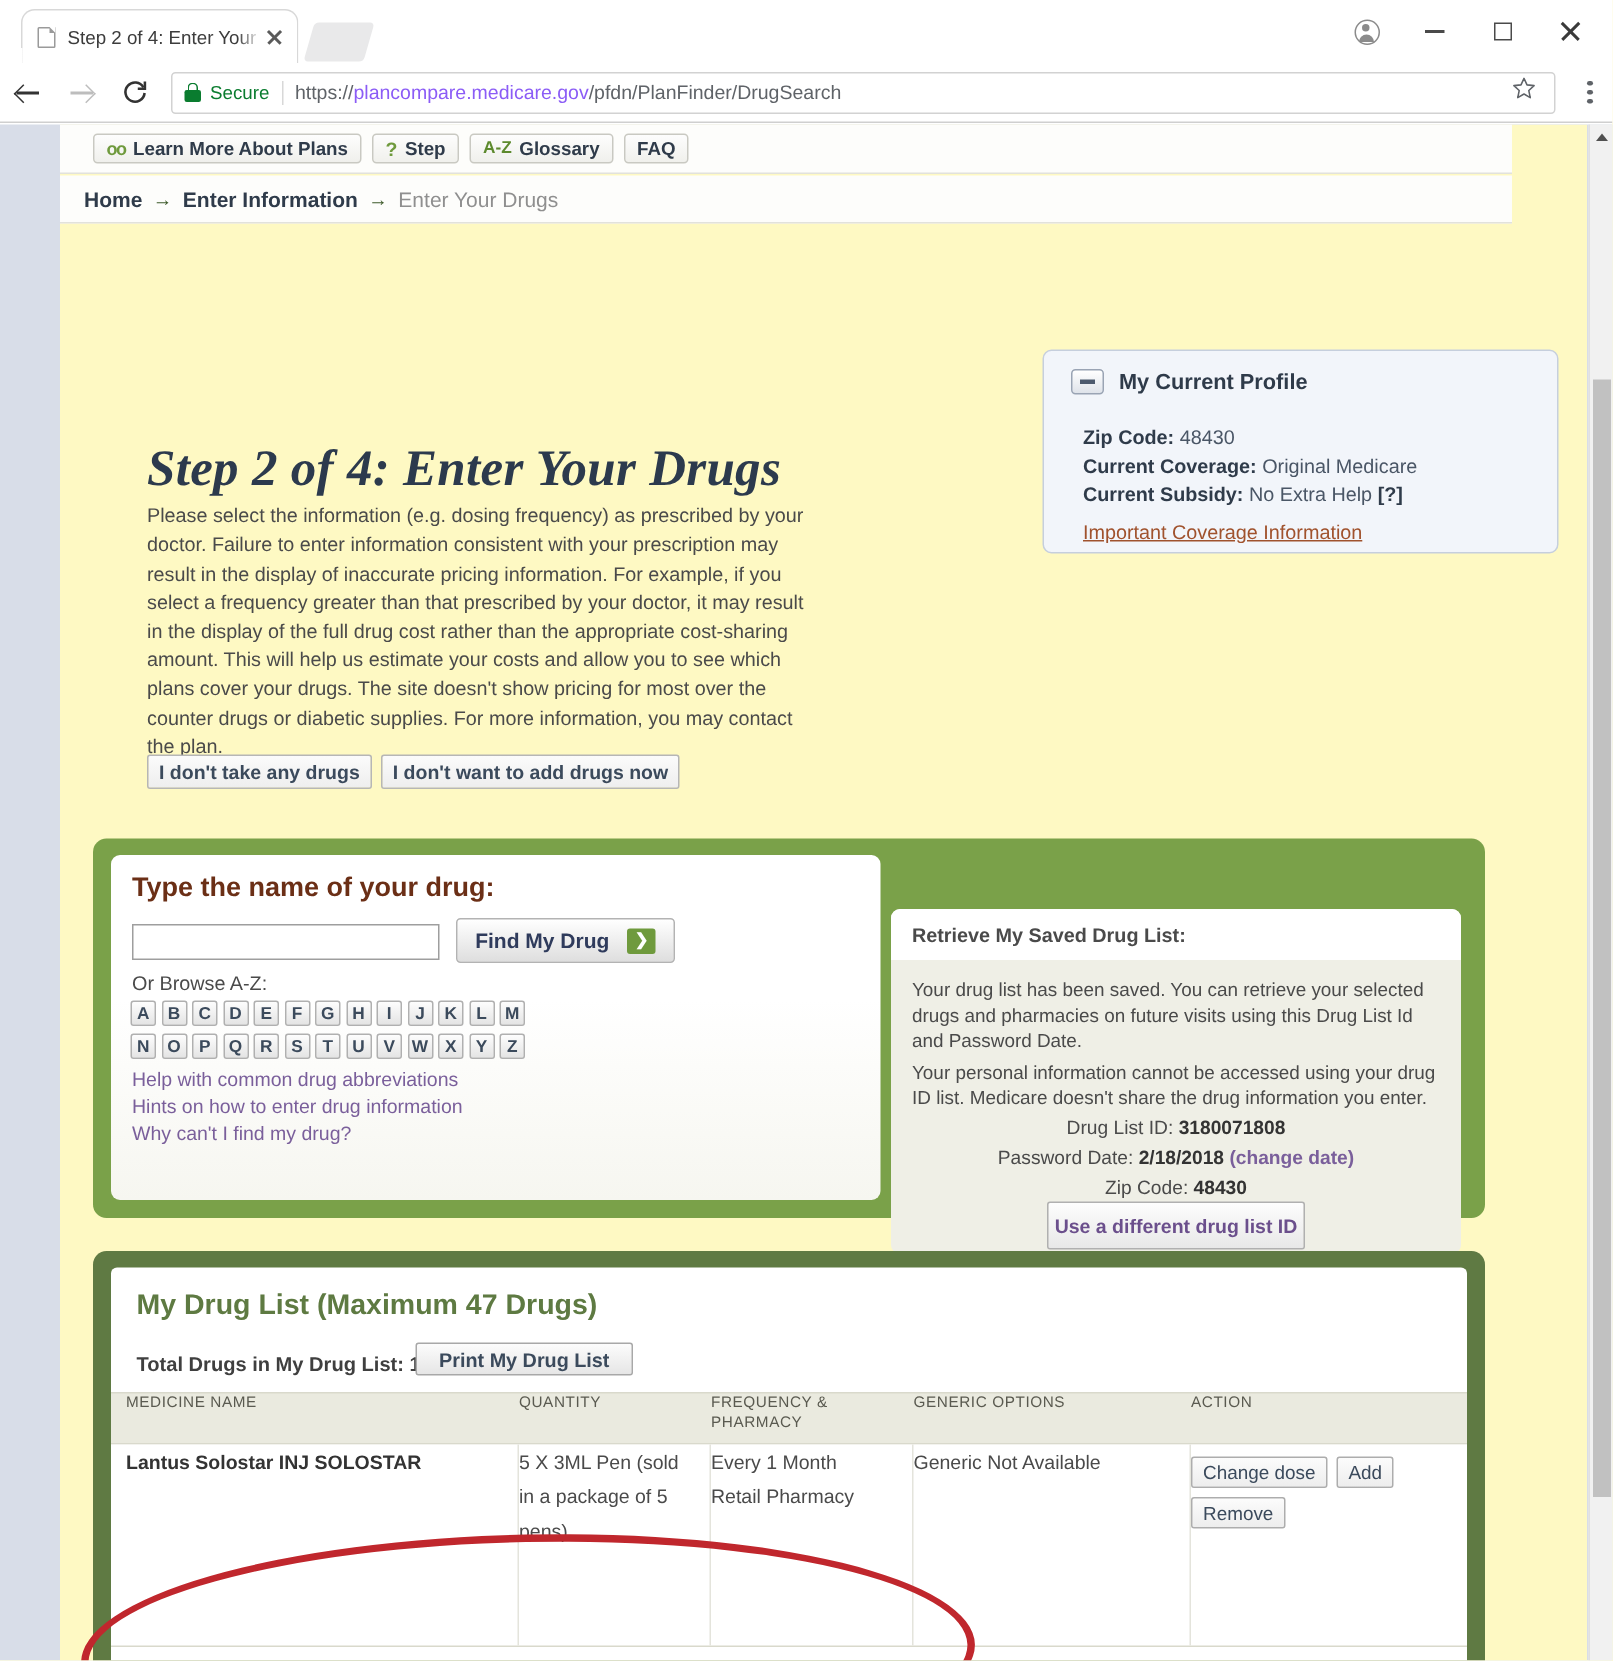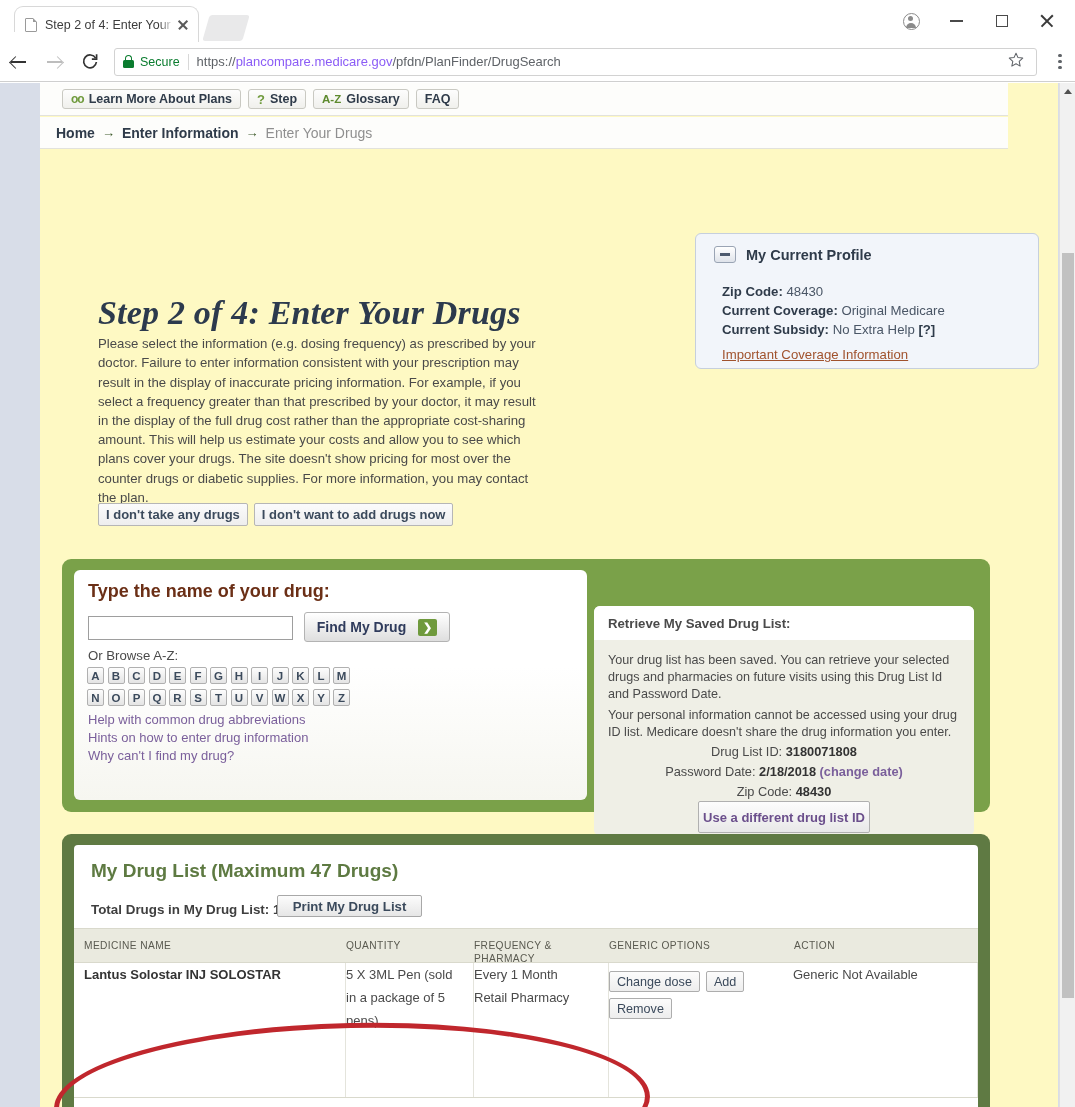--- a/index.html
+++ b/index.html
@@ -295,21 +295,21 @@
     display:flex; align-items:center; justify-content:center;
     font-size:13.2px; font-weight:bold; color:#3b4a5c; cursor:pointer;
   }
 
   #drug-table { position:absolute; left:0; top:83px; width:904px; }
   #thead-row {
     display:flex; background:#eaeadf; height:35px;
     border-top:1px solid #d9d9cc; border-bottom:1px solid #d9d9cc;
   }
   #thead-row .th {
-    font-size:10.2px; letter-spacing:0.4px; color:#5a5a50; padding:10px 0 0 0; line-height:13px;
+    font-size:10.2px; letter-spacing:0.4px; color:#5a5a50; padding:0 0 0 0; line-height:13px;
   }
   .col-name { width:272px; padding-left:10px !important; }
   .col-qty  { width:128px; }
   .col-freq { width:135px; }
   .col-gen  { width:185px; }
   .col-act  { width:184px; }
 
   #tbody-row { display:flex; height:135px; background:#ffffff; border-bottom:1px solid #d9d9cc; }
   #tbody-row .td { font-size:13px; color:#4a4a4a; line-height:23px; }
   #tbody-row .col-name { border-right:1px solid #e4e4dc; }
@@ -551,28 +551,28 @@
 
             <div id="tbody-row">
               <div class="td col-name">
                 <span id="drug-name">Lantus Solostar INJ SOLOSTAR</span>
               </div>
               <div class="td col-qty" style="padding-right:14px;">5 X 3ML Pen (sold in a package of 5 pens)</div>
               <div class="td col-freq">
                 <div>Every 1 Month</div>
                 <div>Retail Pharmacy</div>
               </div>
+              <div class="td col-gen">Generic Not Available</div>
               <div class="td col-act" style="padding-top:0;">
                 <div id="action-buttons">
                   <button class="act-btn">Change dose</button>
                   <button class="act-btn">Add</button>
                   <button class="act-btn">Remove</button>
                 </div>
               </div>
-              <div class="td col-gen">Generic Not Available</div>
             </div>
           </div>
 
         </div>
       </div>
 
       <div id="red-ellipse"></div>
 
     </div>
   </div>

